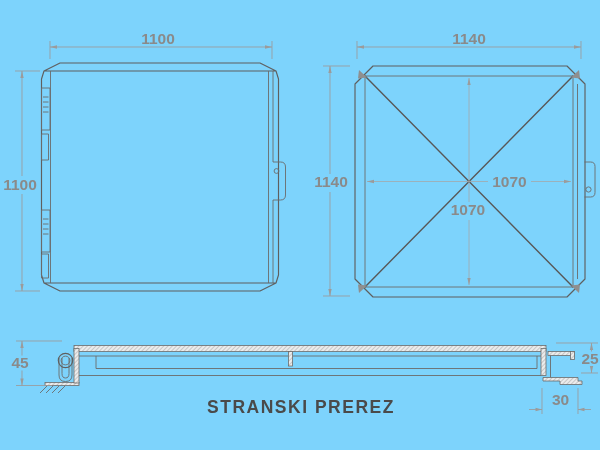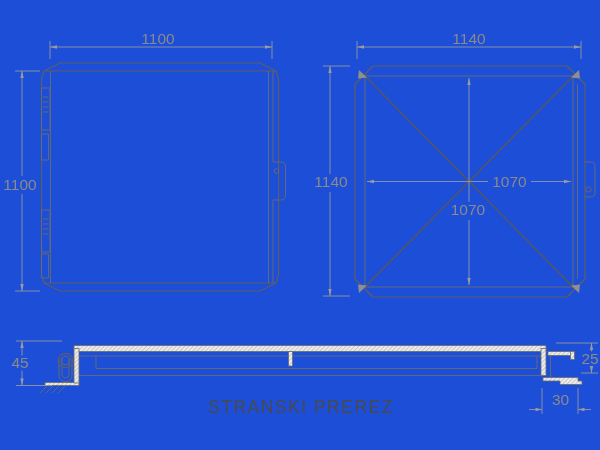--- a/index.html
+++ b/index.html
@@ -1,16 +1,16 @@
 <!DOCTYPE html>
 <html><head>
 <meta charset="utf-8">
 <style>
   html,body{margin:0;padding:0;background:#ffffff;}
-  #stage{width:600px;height:450px;position:relative;background:#1d4ed8;overflow:hidden;}
+  #stage{width:600px;height:450px;position:relative;background:#7dd3fc;overflow:hidden;font-weight:bold;}
   svg{display:block;}
   .pl{stroke:#5f5f5f;stroke-width:1.15;fill:none;stroke-linejoin:round;stroke-linecap:round;}
   .pl2{stroke:#6b6b6b;stroke-width:0.9;fill:none;stroke-linejoin:round;}
   .xl{stroke:#585858;stroke-width:1.4;fill:none;stroke-linecap:round;}
   .dl{stroke:#9b9b9b;stroke-width:0.85;fill:none;}
   .cl{stroke:#a5a5a5;stroke-width:0.75;fill:none;}
   .ar{fill:#9b9b9b;stroke:none;}
   .tri{fill:#8f8f8f;stroke:none;}
   .ht{fill:url(#hatch);stroke:#6b6b6b;stroke-width:0.8;}
   .dt{fill:#8a8a8a;font-family:"Liberation Sans",sans-serif;font-size:15.5px;text-anchor:middle;}

